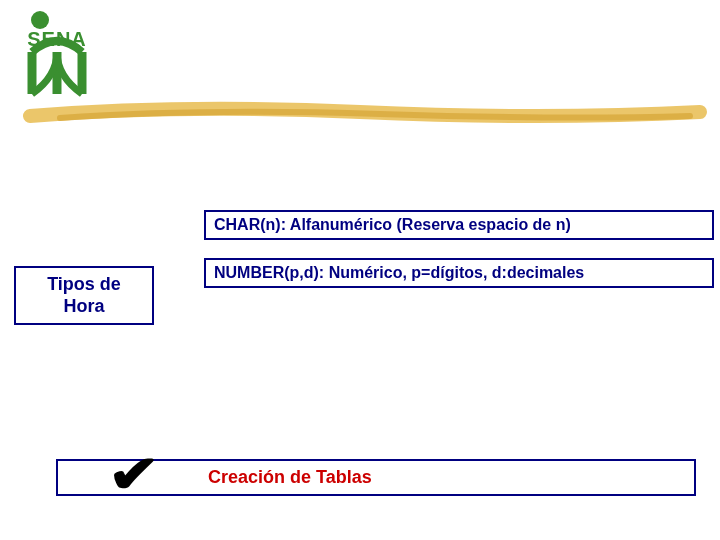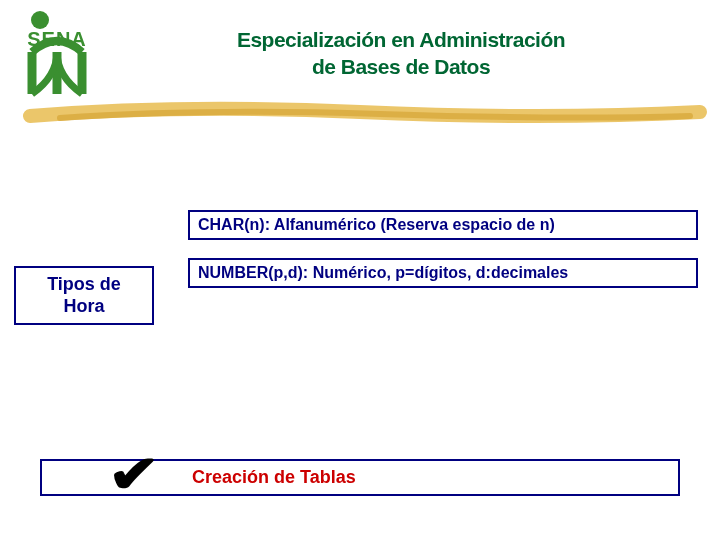--- a/index.html
+++ b/index.html
@@ -58,39 +58,39 @@
     text-align: center;
     padding: 6px 4px;
     font-family: "Comic Sans MS", cursive, sans-serif;
     font-weight: 700;
     font-size: 18px;
     color: #000080;
     line-height: 1.2;
   }
   .boxes {
     position: absolute;
-    left: 188px;
+    left: 204px;
     top: 0;
     width: 510px;
   }
   .databox {
     border: 2px solid #000080;
     background: #fff;
     padding: 4px 8px;
     margin-bottom: 18px;
     font-family: "Comic Sans MS", cursive, sans-serif;
     font-weight: 700;
     font-size: 16px;
     color: #000080;
     white-space: nowrap;
     overflow: hidden;
   }
   .footer-row {
     position: absolute;
-    left: 40px;
+    left: 56px;
     bottom: 44px;
     width: 640px;
     display: flex;
     align-items: center;
   }
   .footer-box {
     border: 2px solid #000080;
     width: 640px;
     padding: 6px 8px 6px 150px;
     font-family: "Comic Sans MS", cursive, sans-serif;
@@ -122,26 +122,20 @@
       <g stroke="#3a8f30" stroke-width="9" fill="none" stroke-linecap="butt">
         <line x1="20" y1="44" x2="20" y2="86"></line>
         <line x1="45" y1="44" x2="45" y2="86"></line>
         <line x1="70" y1="44" x2="70" y2="86"></line>
         <path d="M20 44 Q45 22 70 44" stroke-width="8"></path>
         <path d="M20 86 Q45 68 45 44" stroke-width="7"></path>
         <path d="M70 86 Q45 68 45 44" stroke-width="7"></path>
       </g>
     </svg>
   </div>
-  <div class="title-wrap">
-    <div class="title">
-      <span>Especialización en Administración</span><br>
-      <span>de Bases de Datos</span>
-    </div>
-  </div>
 </div>
 
 <svg class="brush-stroke" viewBox="0 0 720 28" preserveAspectRatio="none">
   <path d="M30 18 Q 180 6 360 14 T 700 14" stroke="#e9c05a" stroke-width="14" fill="none" stroke-linecap="round" opacity="0.9"></path>
   <path d="M60 20 Q 200 10 380 16 T 690 18" stroke="#d8a93c" stroke-width="6" fill="none" stroke-linecap="round" opacity="0.8"></path>
 </svg>
 
 <div class="content">
   <div class="side-label">
     <span>Tipos de</span><br>

